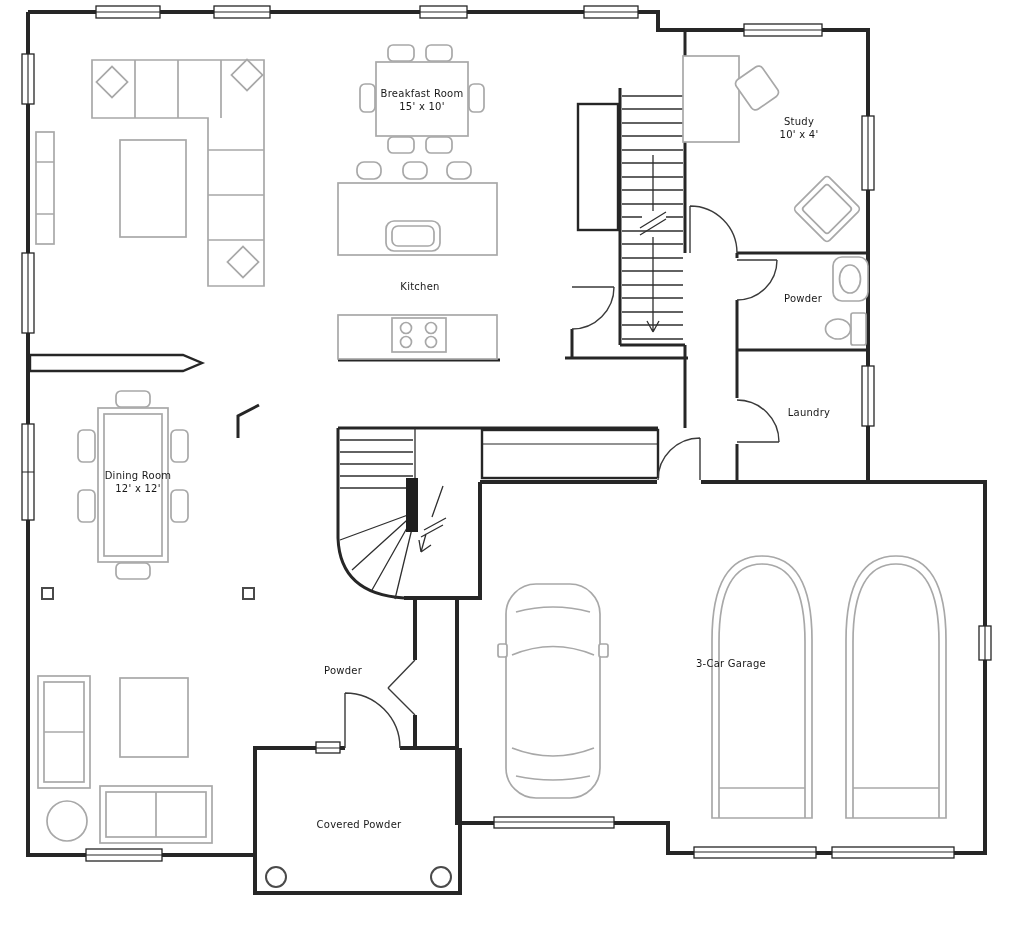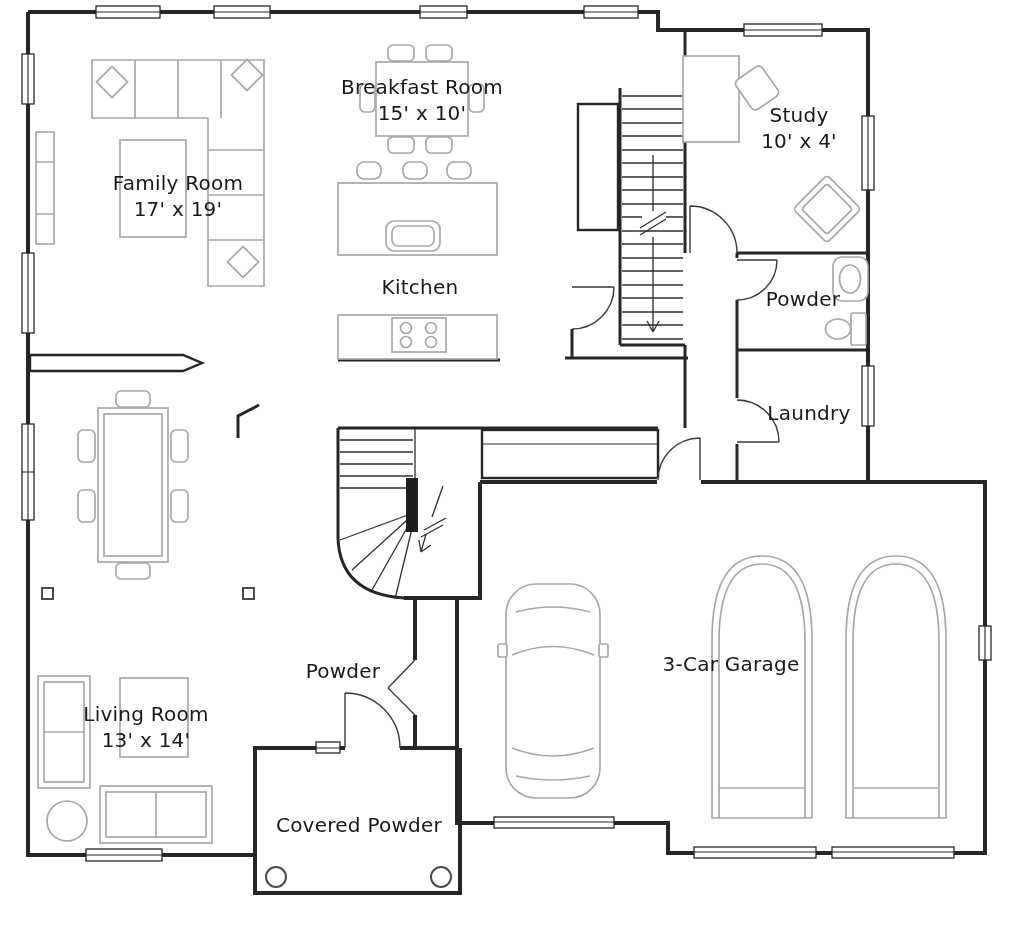--- a/index.html
+++ b/index.html
@@ -1,21 +1,21 @@
 <!DOCTYPE html>
 <html style="--wall: #262626; --furniture: #a8a8a8; --background: #ffffff;"><head>
 <meta charset="utf-8">
 <style>
   :root{ --wall:#262626; --furniture:#a8a8a8; --background:#ffffff; }
   html,body{margin:0;padding:0;background:var(--background);}
   .stage{position:relative;width:1027px;height:932px;background:var(--background);overflow:hidden;
          font-family:"DejaVu Sans",sans-serif;}
   .plan-svg{position:absolute;left:0;top:0;}
   .room-label{position:absolute;transform:translate(-50%,-50%);text-align:center;
-              color:#181818;font-size:20px;line-height:1.32;letter-spacing:.25px;white-space:nowrap;}
+              color:#181818;font-size:10px;line-height:1.32;letter-spacing:.25px;white-space:nowrap;}
   .room-dims:empty{display:none;}
   
   .wall{stroke:var(--wall);stroke-width:4;fill:none;}
   .wall-in{stroke:var(--wall);stroke-width:3;fill:none;}
   .thinwall{stroke:var(--wall);stroke-width:2.4;fill:#fff;}
   .door{stroke:#3a3a3a;stroke-width:1.4;fill:none;}
   .winrect{fill:#fff;stroke:var(--wall);stroke-width:1.3;}
   .winline{stroke:var(--wall);stroke-width:1.1;fill:none;}
   .stair{stroke:#2f2f2f;stroke-width:1.3;fill:none;}
   .stairfill{fill:#1f1f1f;stroke:none;}
@@ -208,48 +208,44 @@
     <rect class="furnl" x="106" y="792" width="100" height="45"></rect>
     <path class="furnl" d="M156,792 V837"></path>
     <rect class="furn" x="38" y="676" width="52" height="112"></rect>
     <rect class="furnl" x="44" y="682" width="40" height="100"></rect>
     <path class="furnl" d="M44,732 H84"></path>
     <circle class="furn" cx="67" cy="821" r="20"></circle>
     <rect class="furn" x="120" y="678" width="68" height="79"></rect>
   </g>
 </svg>
 
-  <div class="room-label" style="left:178px;top:196px">
-    <div class="room-name">Family Room</div>
-    <div class="room-dims">17' x 19'</div>
-  </div>
   <div class="room-label" style="left:422px;top:100px">
     <div class="room-name">Breakfast Room</div>
     <div class="room-dims">15' x 10'</div>
   </div>
   <div class="room-label" style="left:799px;top:128px">
     <div class="room-name">Study</div>
     <div class="room-dims">10' x 4'</div>
   </div>
   <div class="room-label" style="left:420px;top:287px">
     <div class="room-name">Kitchen</div>
   </div>
   <div class="room-label" style="left:803px;top:299px">
     <div class="room-name">Powder</div>
   </div>
   <div class="room-label" style="left:809px;top:413px">
     <div class="room-name">Laundry</div>
   </div>
+  <div class="room-label" style="left:138px;top:482px">
+    <div class="room-name">Dining Room</div>
+    <div class="room-dims">12' x 12'</div>
+  </div>
   <div class="room-label" style="left:343px;top:671px">
     <div class="room-name">Powder</div>
   </div>
   <div class="room-label" style="left:731px;top:664px">
     <div class="room-name">3-Car Garage</div>
   </div>
-  <div class="room-label" style="left:146px;top:727px">
-    <div class="room-name">Living Room</div>
-    <div class="room-dims">13' x 14'</div>
-  </div>
   <div class="room-label" style="left:359px;top:825px">
     <div class="room-name">Covered Powder</div>
   </div>
 
 </div>
 
 </body></html>

